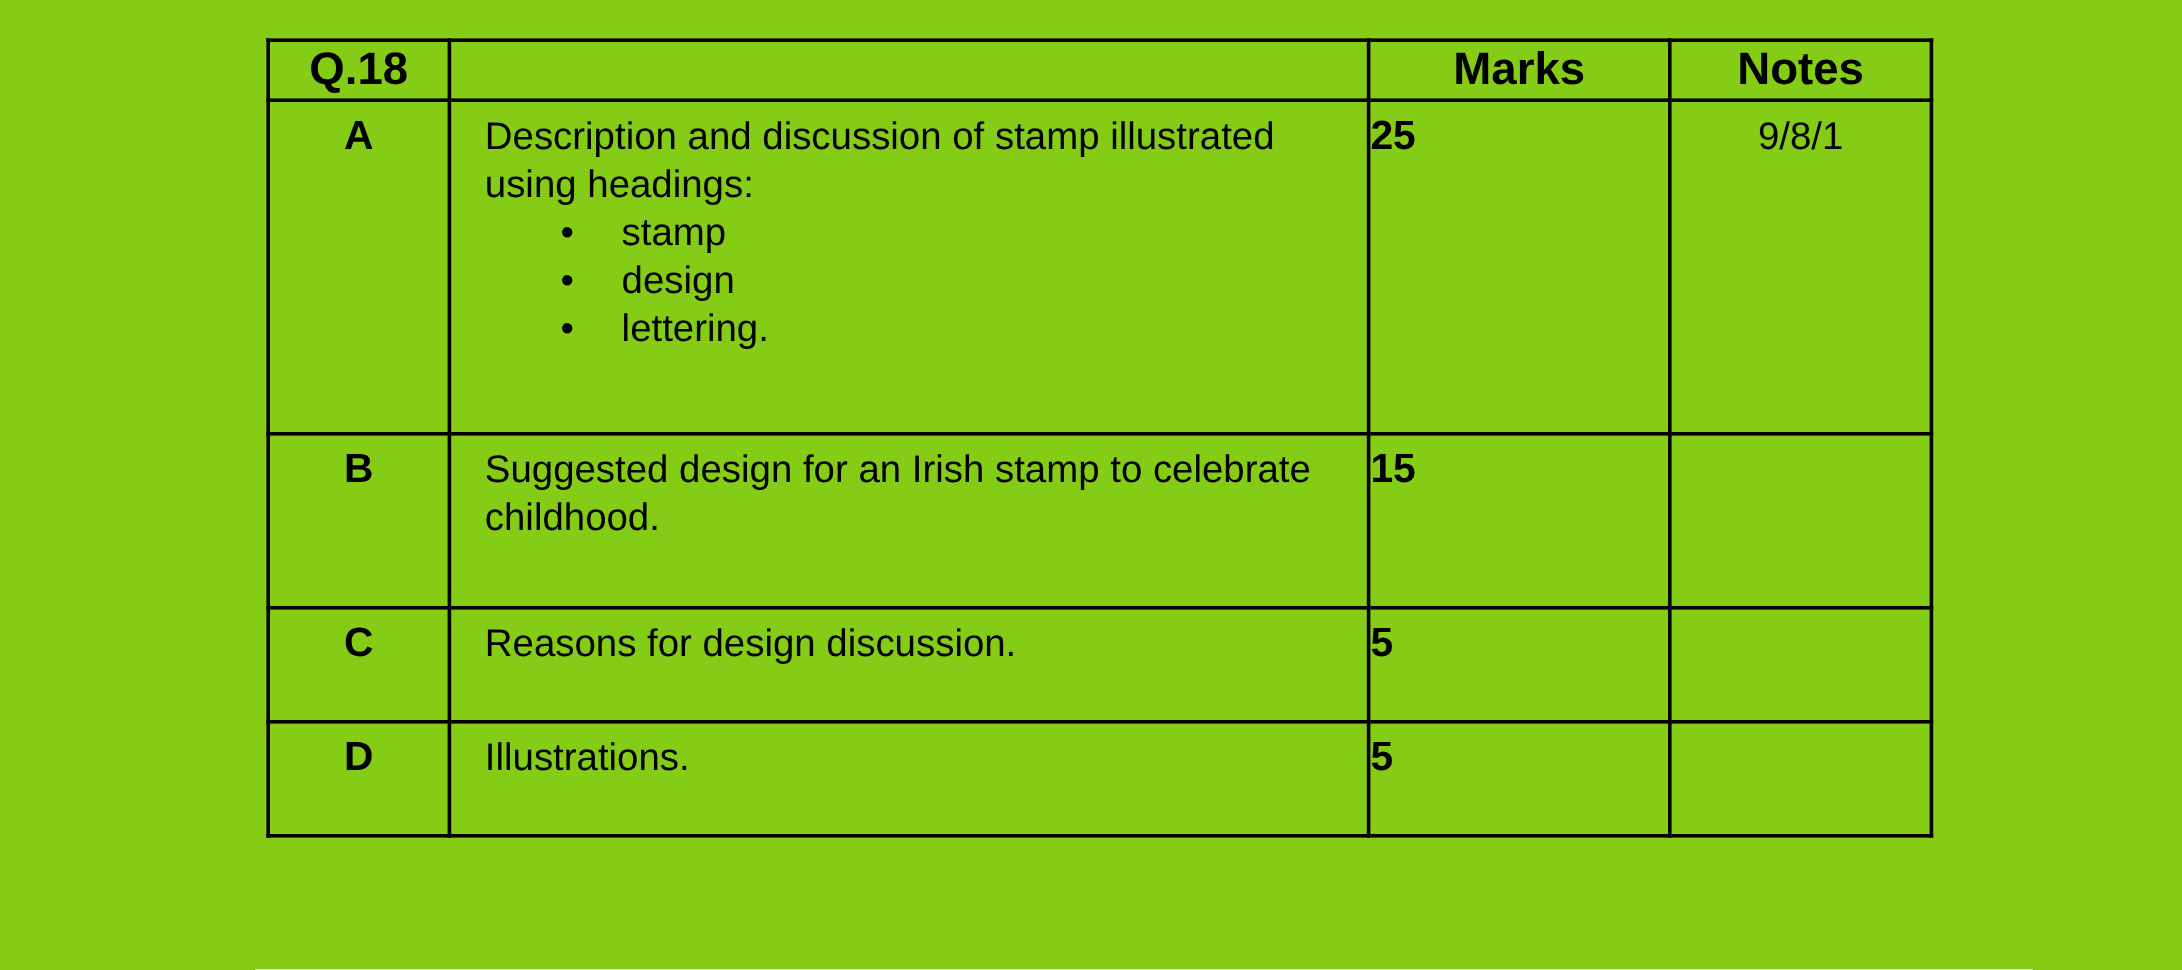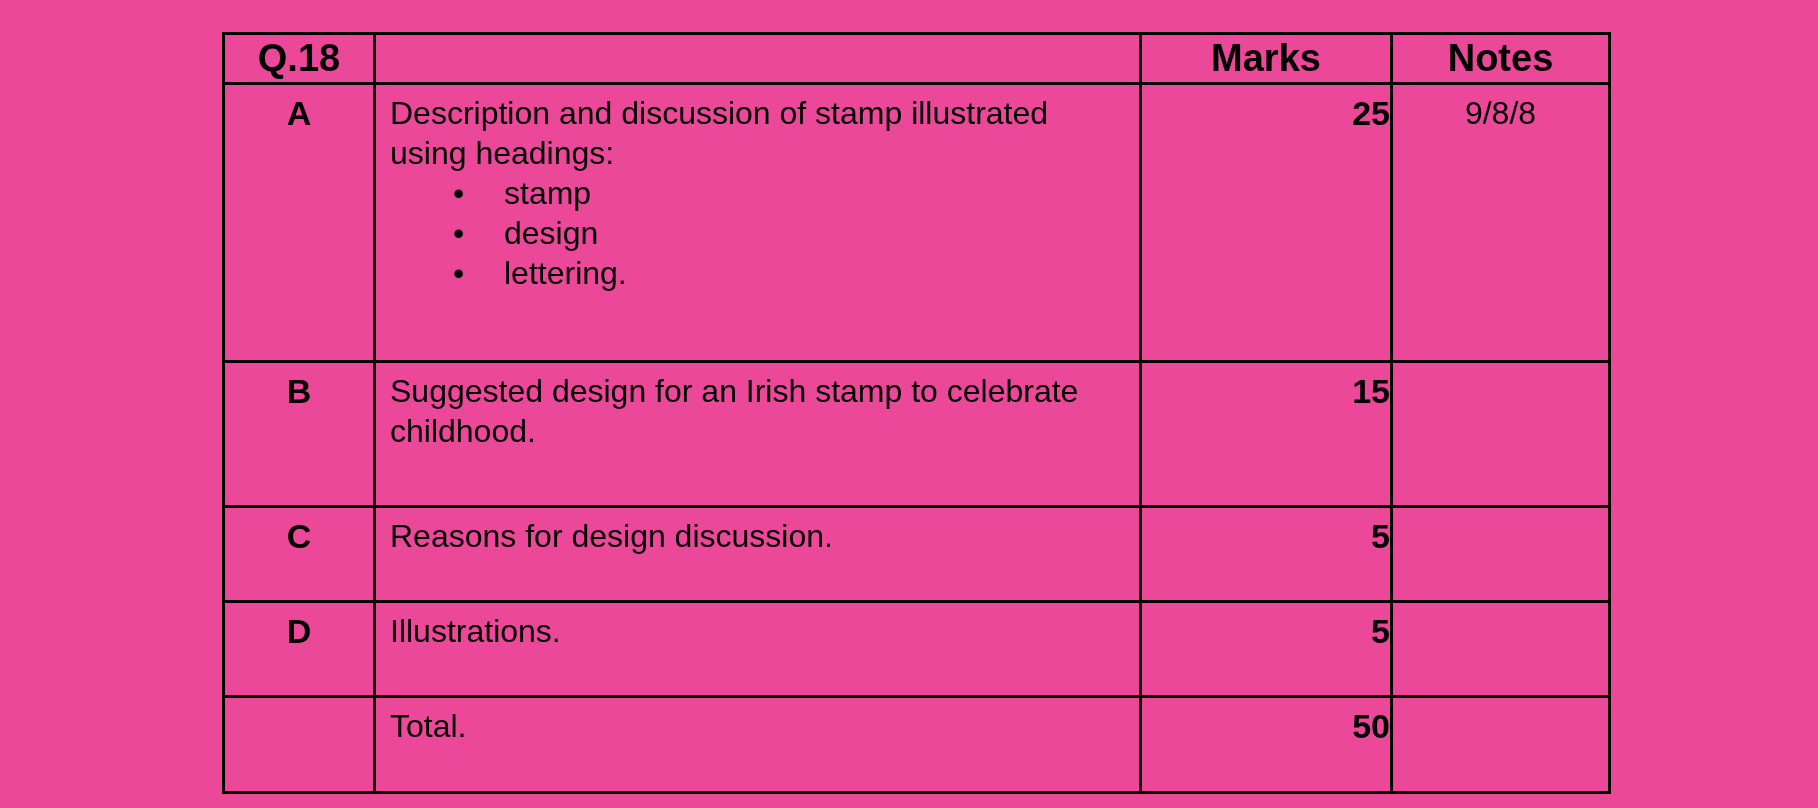--- a/index.html
+++ b/index.html
@@ -4,21 +4,21 @@
 <style>
   html, body {
     margin: 0;
     padding: 0;
     background: #ffffff;
   }
   .page {
     position: relative;
     width: 1818px;
     height: 808px;
-    background: #ec4899;
+    background: #84cc16;
     font-family: "Liberation Sans", sans-serif;
     color: #000000;
     overflow: hidden;
   }
   table.marking-table {
     position: absolute;
     left: 222px;
     top: 32px;
     width: 1386px;
     border-collapse: collapse;
@@ -47,24 +47,24 @@
   td.label-cell {
     text-align: center;
     font-weight: bold;
     font-size: 34px;
     line-height: 40px;
     padding-top: 8px;
   }
   td.desc-cell {
     font-size: 32px;
     line-height: 40px;
-    padding: 8px 32px 0 14px;
+    padding: 8px 32px 0 28px;
   }
   td.marks-cell {
-    text-align: right;
+    text-align: left;
     font-weight: bold;
     font-size: 34px;
     line-height: 40px;
     padding-top: 8px;
   }
   td.notes-cell {
     text-align: center;
     font-size: 32px;
     line-height: 40px;
     padding-top: 8px;
@@ -110,21 +110,21 @@
         <div class="bullet-row">
           <span class="bullet-dot">•</span>
           <span>design</span>
         </div>
         <div class="bullet-row">
           <span class="bullet-dot">•</span>
           <span>lettering.</span>
         </div>
       </td>
       <td class="marks-cell">25</td>
-      <td class="notes-cell">9/8/8</td>
+      <td class="notes-cell">9/8/1</td>
     </tr>
 
     <tr class="row-b">
       <td class="label-cell">B</td>
       <td class="desc-cell">Suggested design for an Irish stamp to celebrate childhood.</td>
       <td class="marks-cell">15</td>
       <td class="notes-cell"></td>
     </tr>
 
     <tr class="row-c">
@@ -134,21 +134,15 @@
       <td class="notes-cell"></td>
     </tr>
 
     <tr class="row-d">
       <td class="label-cell">D</td>
       <td class="desc-cell">Illustrations.</td>
       <td class="marks-cell">5</td>
       <td class="notes-cell"></td>
     </tr>
 
-    <tr class="row-total">
-      <td class="label-cell"></td>
-      <td class="desc-cell">Total.</td>
-      <td class="marks-cell">50</td>
-      <td class="notes-cell"></td>
-    </tr>
   </tbody>
     </table>
 </div>
 
 </body></html>

